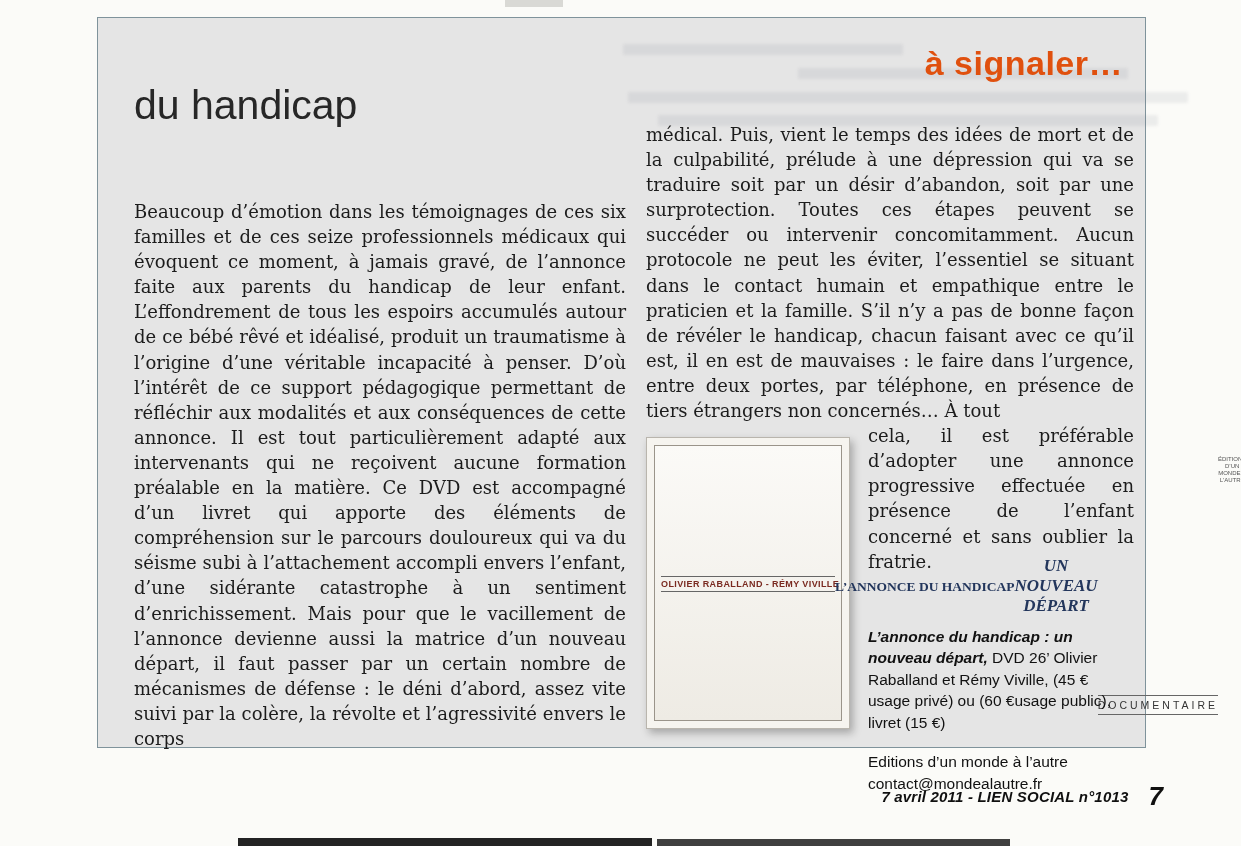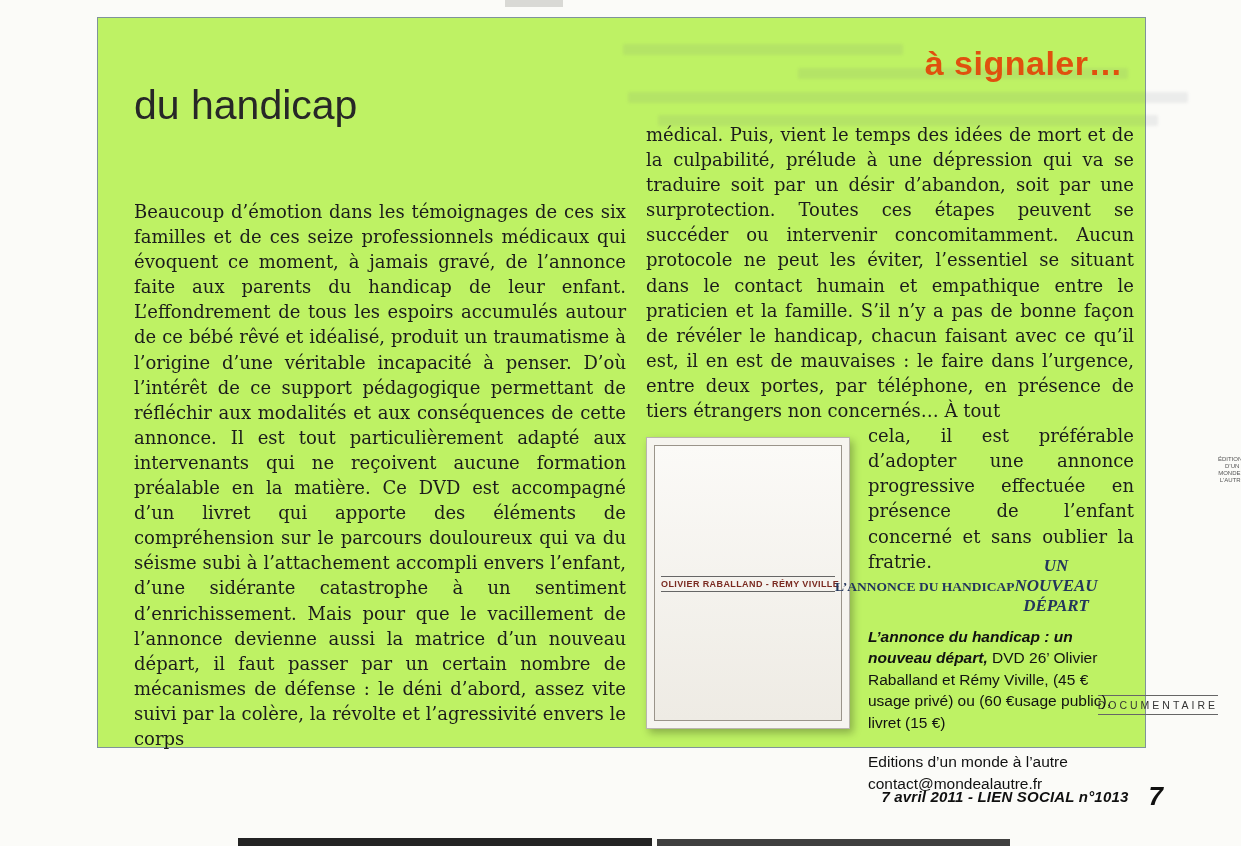--- a/index.html
+++ b/index.html
@@ -13,21 +13,21 @@
     font-family: "Liberation Sans", sans-serif;
   }
 
   
   .content-box {
     position: absolute;
     left: 97px;
     top: 17px;
     width: 1049px;
     height: 731px;
-    background: #bef264;
+    background: #e5e5e5;
     border: 1px solid #7f939b;
     box-sizing: border-box;
   }
 
   
   .ghost {
     position: absolute;
     height: 11px;
     background: rgba(100, 112, 126, 0.10);
     filter: blur(1.6px);

